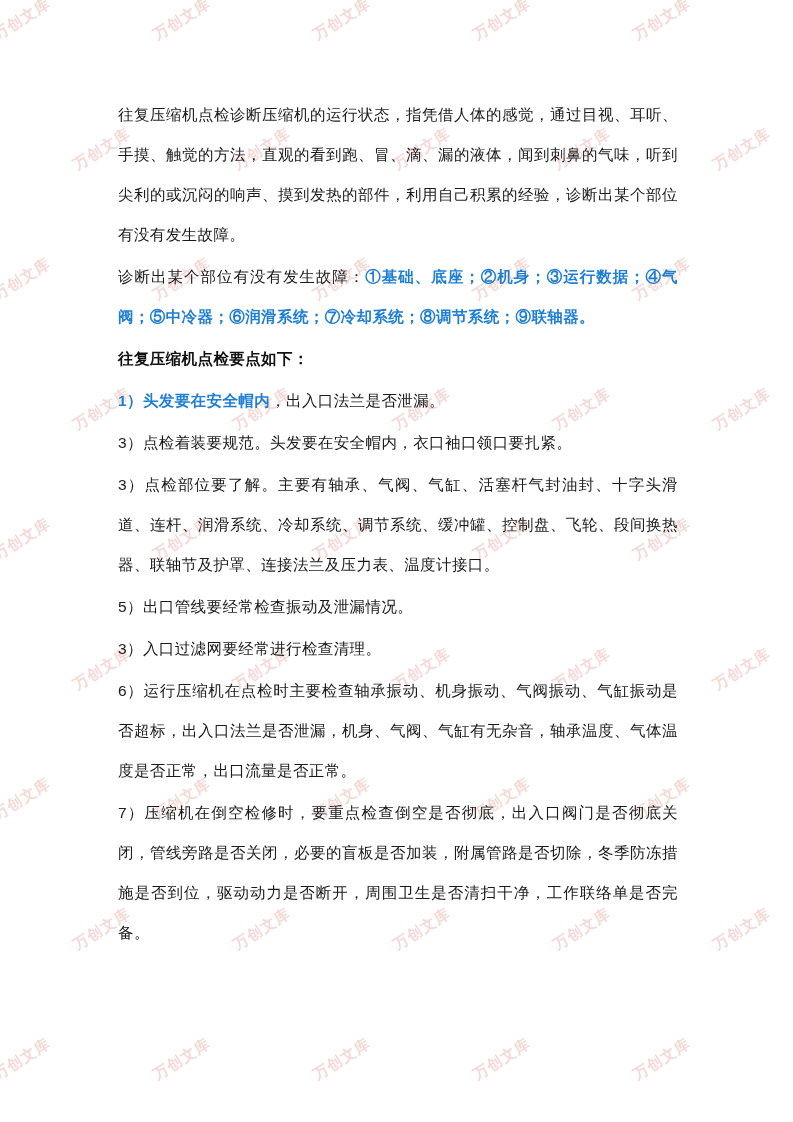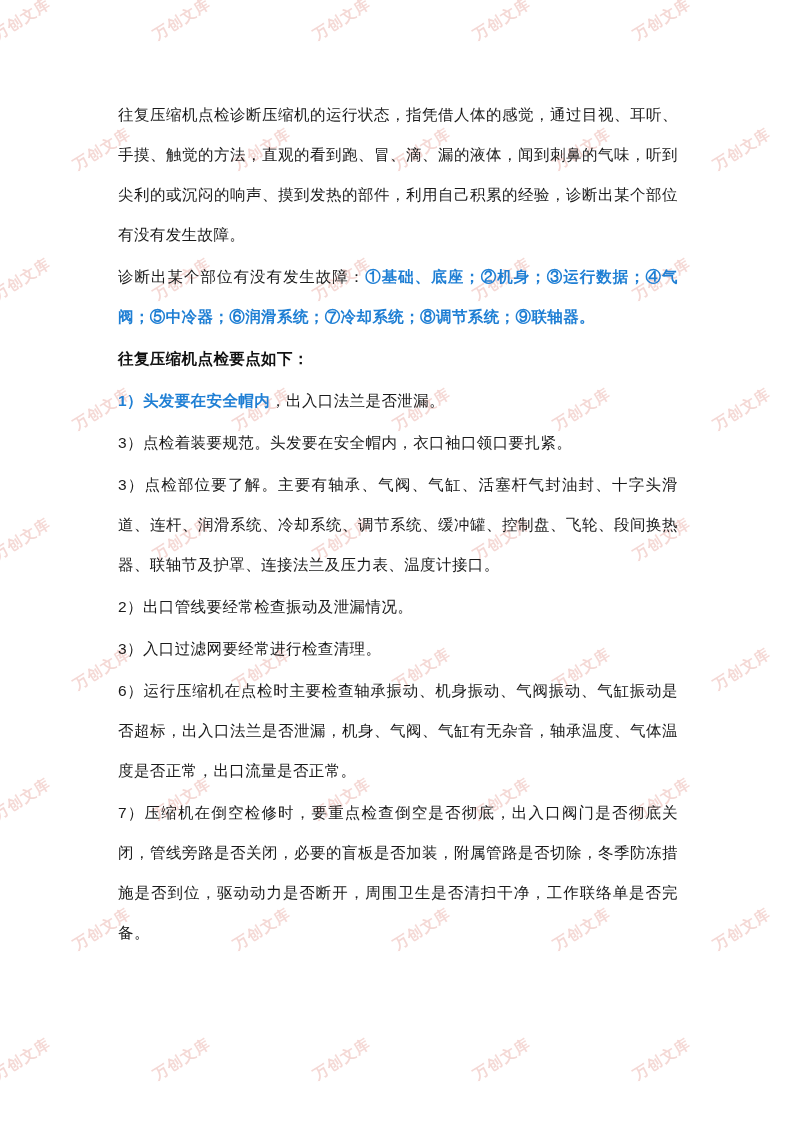--- a/index.html
+++ b/index.html
@@ -115,18 +115,18 @@
   </div>
 
 <div id="page">
   <div id="content">
       <p class="para"><span class="blk">往复压缩机点检诊断压缩机的运行状态，指凭借人体的感觉，通过目视、耳听、手摸、触觉的方法，直观的看到跑、冒、滴、漏的液体，闻到刺鼻的气味，听到尖利的或沉闷的响声、摸到发热的部件，利用自己积累的经验，诊断出某个部位有没有发生故障。</span></p>
       <p class="para"><span class="blk">诊断出某个部位有没有发生故障：</span><span class="blue-bold">①基础、底座；②机身；③运行数据；④气阀；⑤中冷器；⑥润滑系统；⑦冷却系统；⑧调节系统；⑨联轴器。</span></p>
       <p class="para"><span class="bold">往复压缩机点检要点如下：</span></p>
       <p class="para"><span class="blue-bold">1）</span><span class="blue-bold">头发要在安全帽内</span><span class="blk">，出入口法兰是否泄漏。</span></p>
       <p class="para"><span class="blk">3）点检着装要规范。头发要在安全帽内，衣口袖口领口要扎紧。</span></p>
       <p class="para"><span class="blk">3）点检部位要了解。主要有轴承、气阀、气缸、活塞杆气封油封、十字头滑道、连杆、润滑系统、冷却系统、调节系统、缓冲罐、控制盘、飞轮、段间换热器、联轴节及护罩、连接法兰及压力表、温度计接口。</span></p>
-      <p class="para"><span class="blk">2）出口管线要经常检查振动及泄漏情况。</span></p>
+      <p class="para"><span class="blk">5）出口管线要经常检查振动及泄漏情况。</span></p>
       <p class="para"><span class="blk">3）入口过滤网要经常进行检查清理。</span></p>
       <p class="para"><span class="blk">6）运行压缩机在点检时主要检查轴承振动、机身振动、气阀振动、气缸振动是否超标，出入口法兰是否泄漏，机身、气阀、气缸有无杂音，轴承温度、气体温度是否正常，出口流量是否正常。</span></p>
       <p class="para"><span class="blk">7）压缩机在倒空检修时，要重点检查倒空是否彻底，出入口阀门是否彻底关闭，管线旁路是否关闭，必要的盲板是否加装，附属管路是否切除，冬季防冻措施是否到位，驱动动力是否断开，周围卫生是否清扫干净，工作联络单是否完备。</span></p>
     </div>
 </div>
 
 </body></html>

